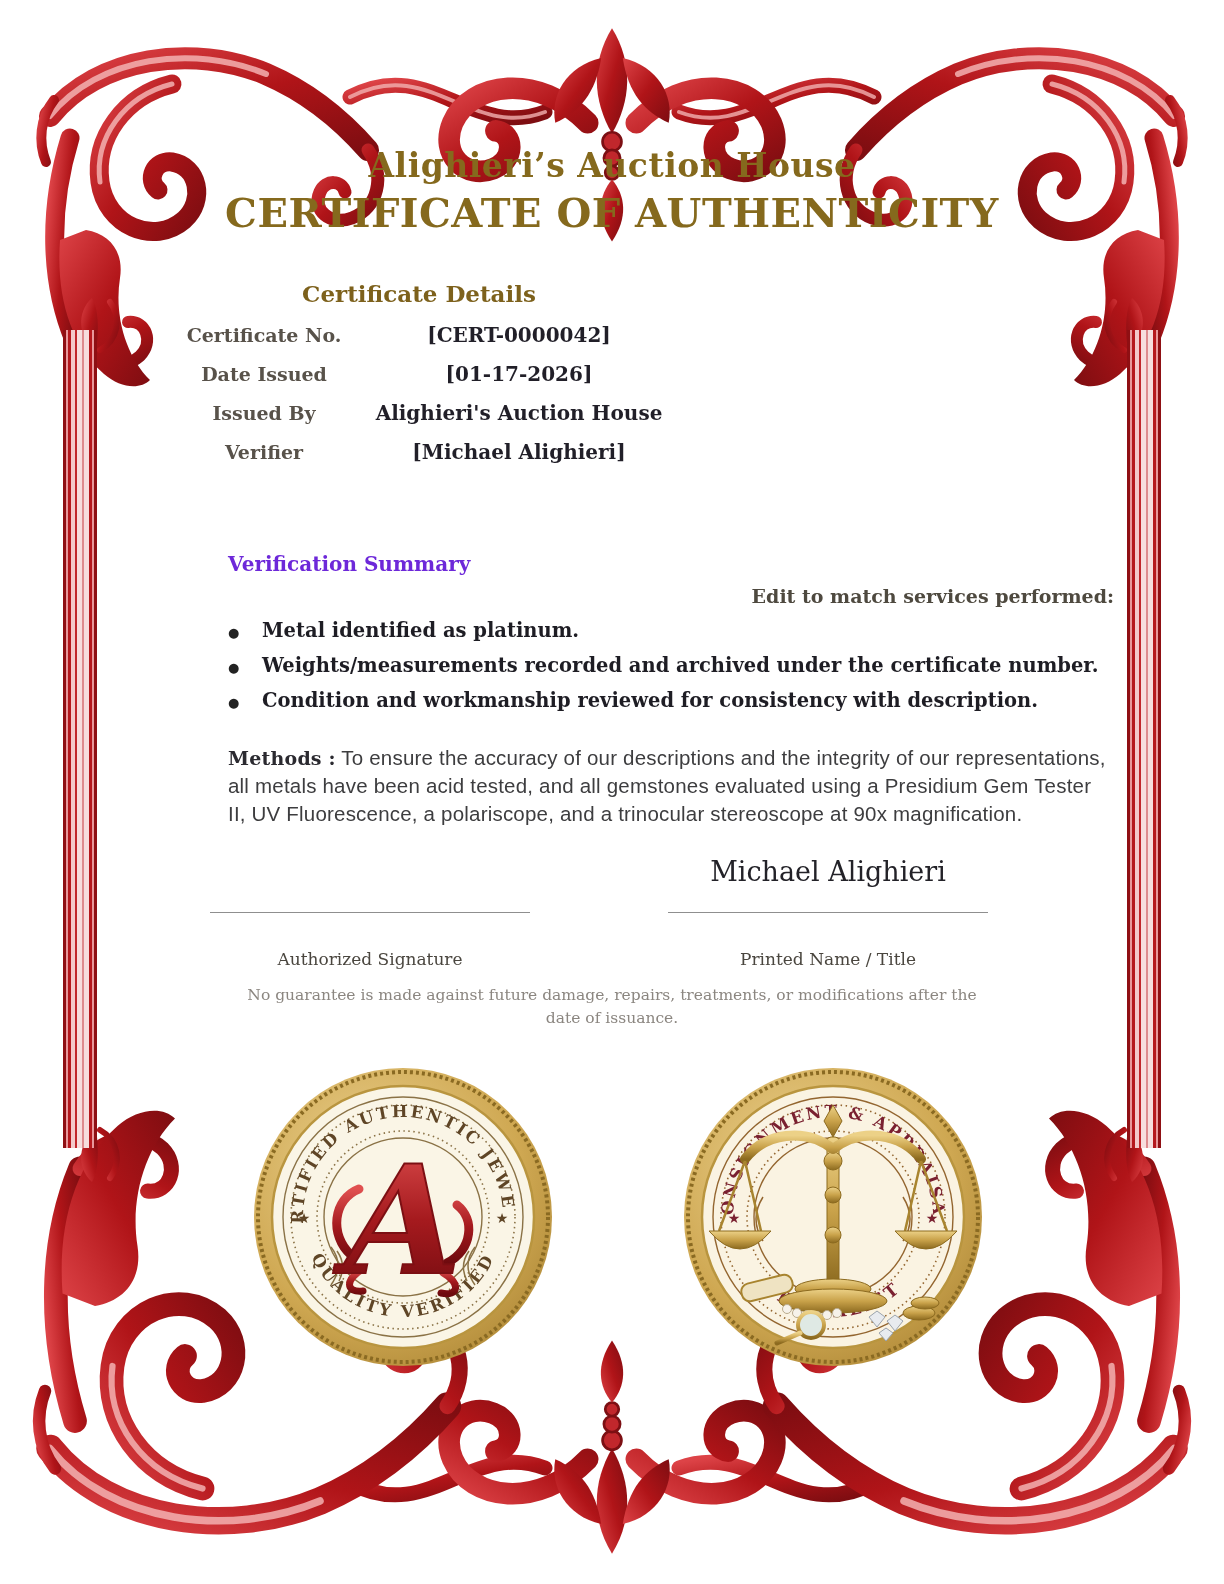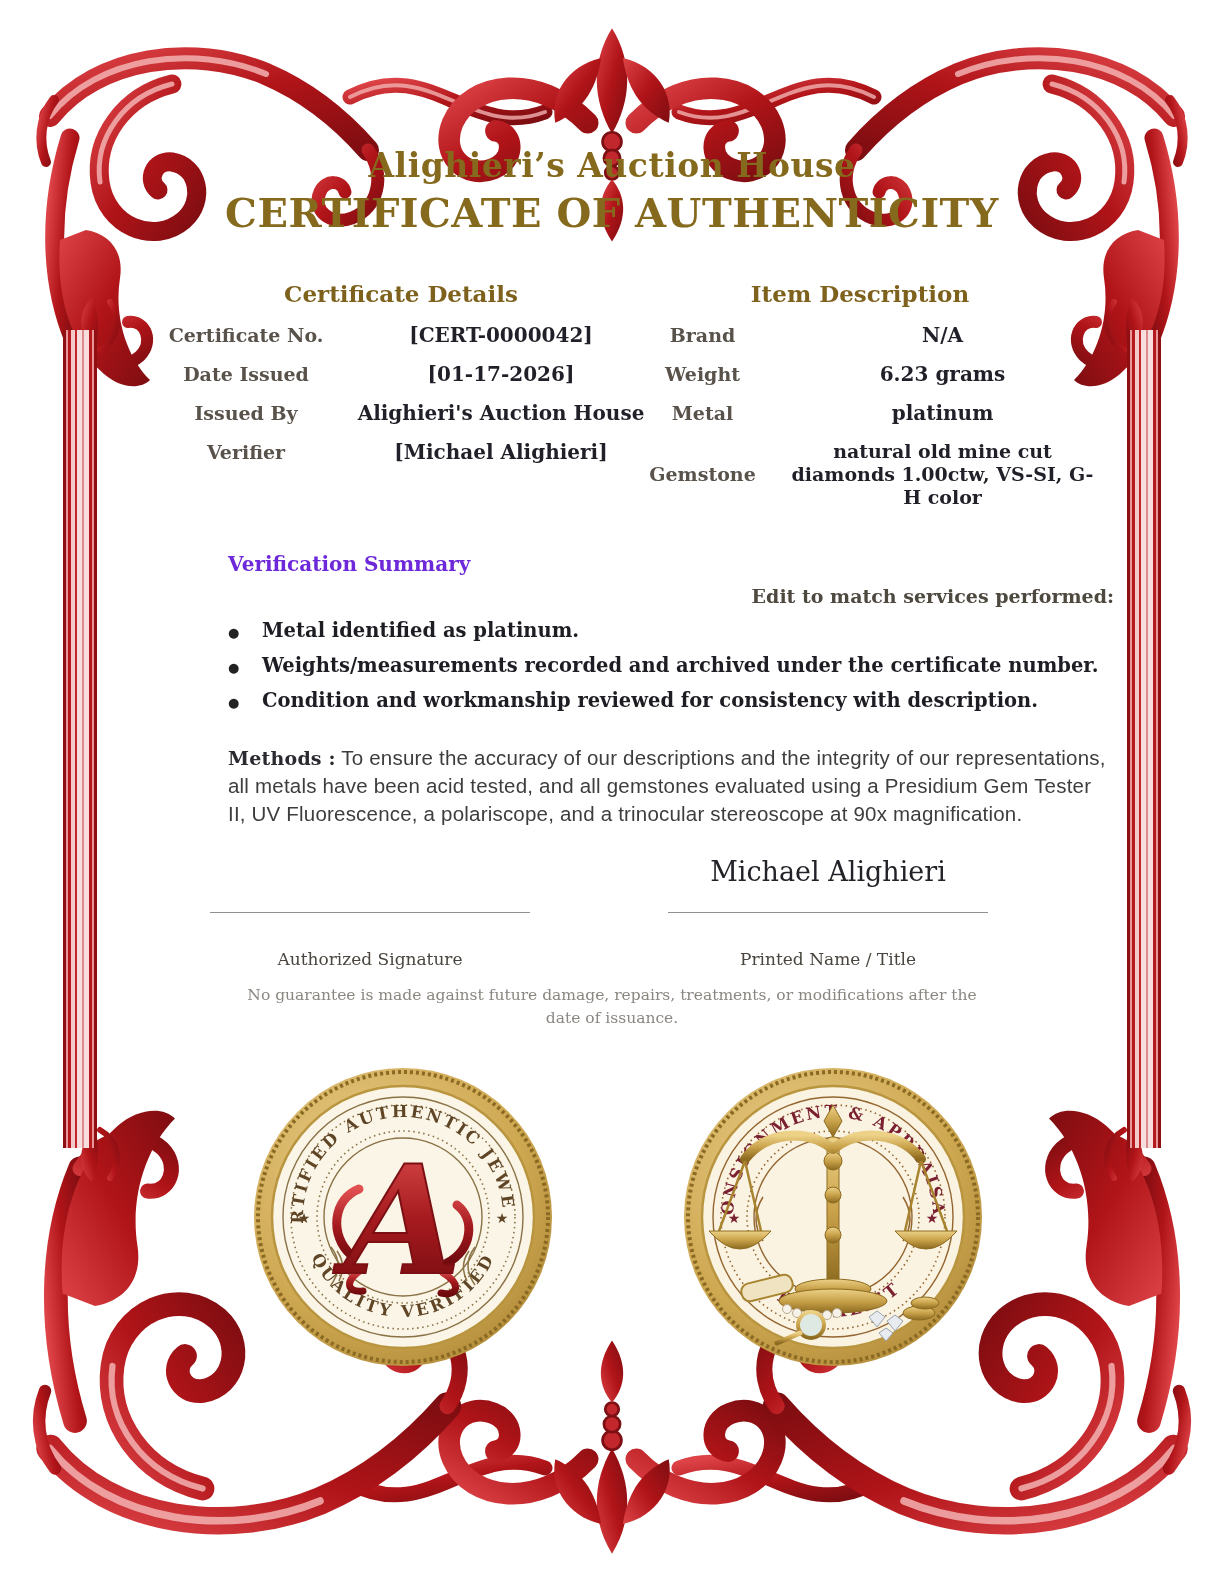--- a/index.html
+++ b/index.html
@@ -12,21 +12,21 @@
                   #b5181d 26px 29px,#e8989b 29px 31px,#8f0f13 31px 34px);}
   .bar.left{left:63px;top:330px;height:818px;}
   .bar.right{left:1127px;top:330px;height:818px;}
 
   .header{position:absolute;left:112px;top:146px;width:1000px;text-align:center;}
   .org-name{font-size:33px;font-weight:700;color:#85691d;letter-spacing:.5px;}
   .main-title{font-size:40px;font-weight:700;color:#85691d;letter-spacing:.5px;margin-top:4px;}
   .subtitle{font-size:19px;color:#6e6962;margin-top:10px;}
 
   .col{position:absolute;top:280px;}
-  .col.left{left:146px;width:510px;}
+  .col.left{left:164px;width:510px;}
   .col.right{left:620px;width:480px;}
   .col-heading{font-size:23px;font-weight:700;color:#7d611c;text-align:center;margin-bottom:16px;}
   .kv-grid{display:grid;row-gap:15px;}
   .col.left .kv-grid{grid-template-columns:200px 1fr;}
   .col.right .kv-grid{grid-template-columns:165px 1fr;}
   .kv-label{font-size:19px;font-weight:700;color:#58524a;text-align:center;align-self:center;}
   .kv-value{font-size:20px;font-weight:700;color:#211f28;text-align:center;align-self:center;}
   .kv-value.small{font-size:19px;line-height:1.2;text-align:center;}
 
   .verif{position:absolute;left:228px;top:552px;width:886px;}
@@ -131,33 +131,20 @@
       <div class="kv-value">[CERT-0000042]</div>
       <div class="kv-label">Date Issued</div>
       <div class="kv-value">[01-17-2026]</div>
       <div class="kv-label">Issued By</div>
       <div class="kv-value">Alighieri's Auction House</div>
       <div class="kv-label">Verifier</div>
       <div class="kv-value">[Michael Alighieri]</div>
     </div>
   </div>
 
-  <div class="col right">
-    <div class="col-heading">Item Description</div>
-    <div class="kv-grid">
-      <div class="kv-label">Brand</div>
-      <div class="kv-value">N/A</div>
-      <div class="kv-label">Weight</div>
-      <div class="kv-value">6.23 grams</div>
-      <div class="kv-label">Metal</div>
-      <div class="kv-value">platinum</div>
-      <div class="kv-label">Gemstone</div>
-      <div class="kv-value small">natural old mine cut diamonds 1.00ctw, VS-SI, G-H color</div>
-    </div>
-  </div>
 
   <div class="verif">
     <div class="verif-heading">Verification Summary</div>
     <div class="verif-intro">Edit to match services performed:</div>
     <div class="bullet-row">
       <span class="bullet-dot">●</span>
       <span class="bullet-text">Metal identified as platinum.</span>
     </div>
     <div class="bullet-row">
       <span class="bullet-dot">●</span>

